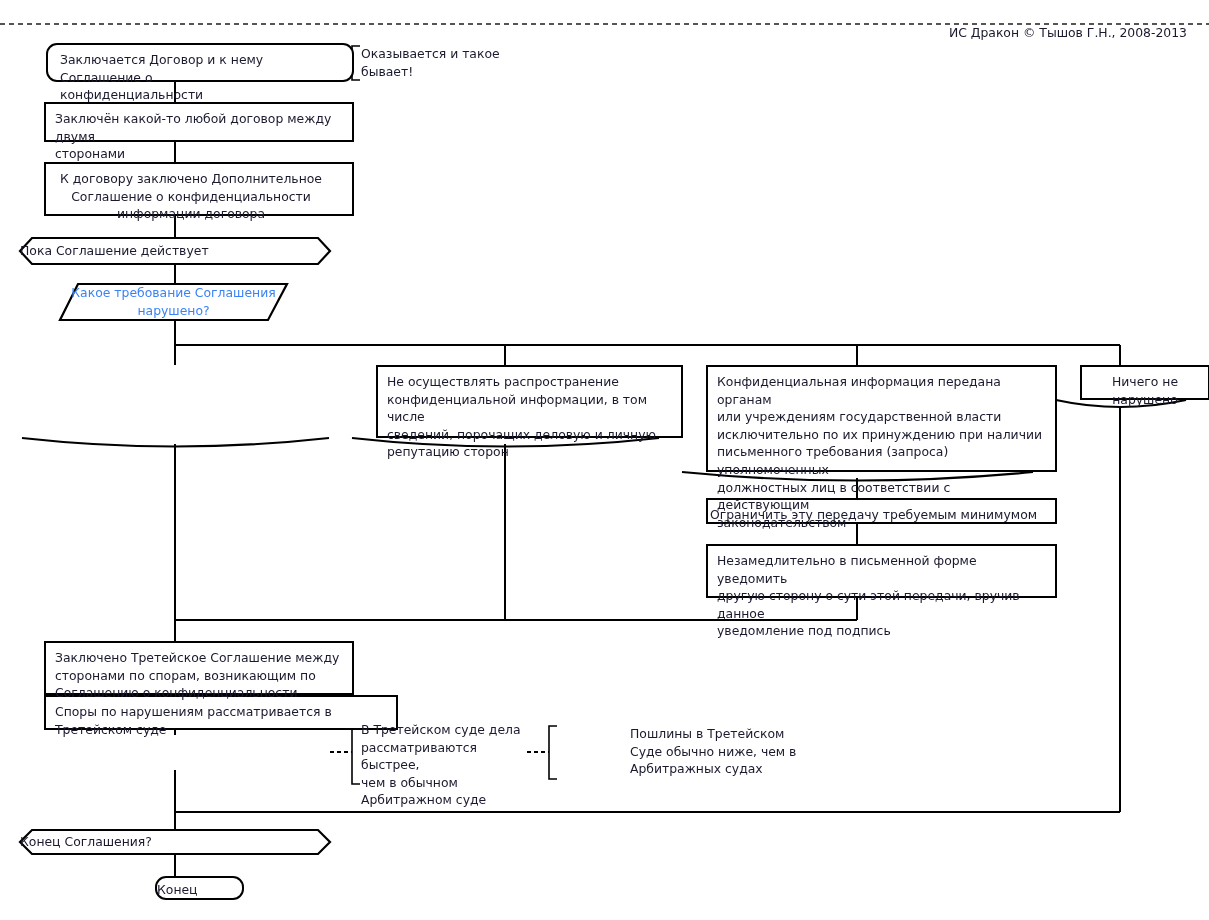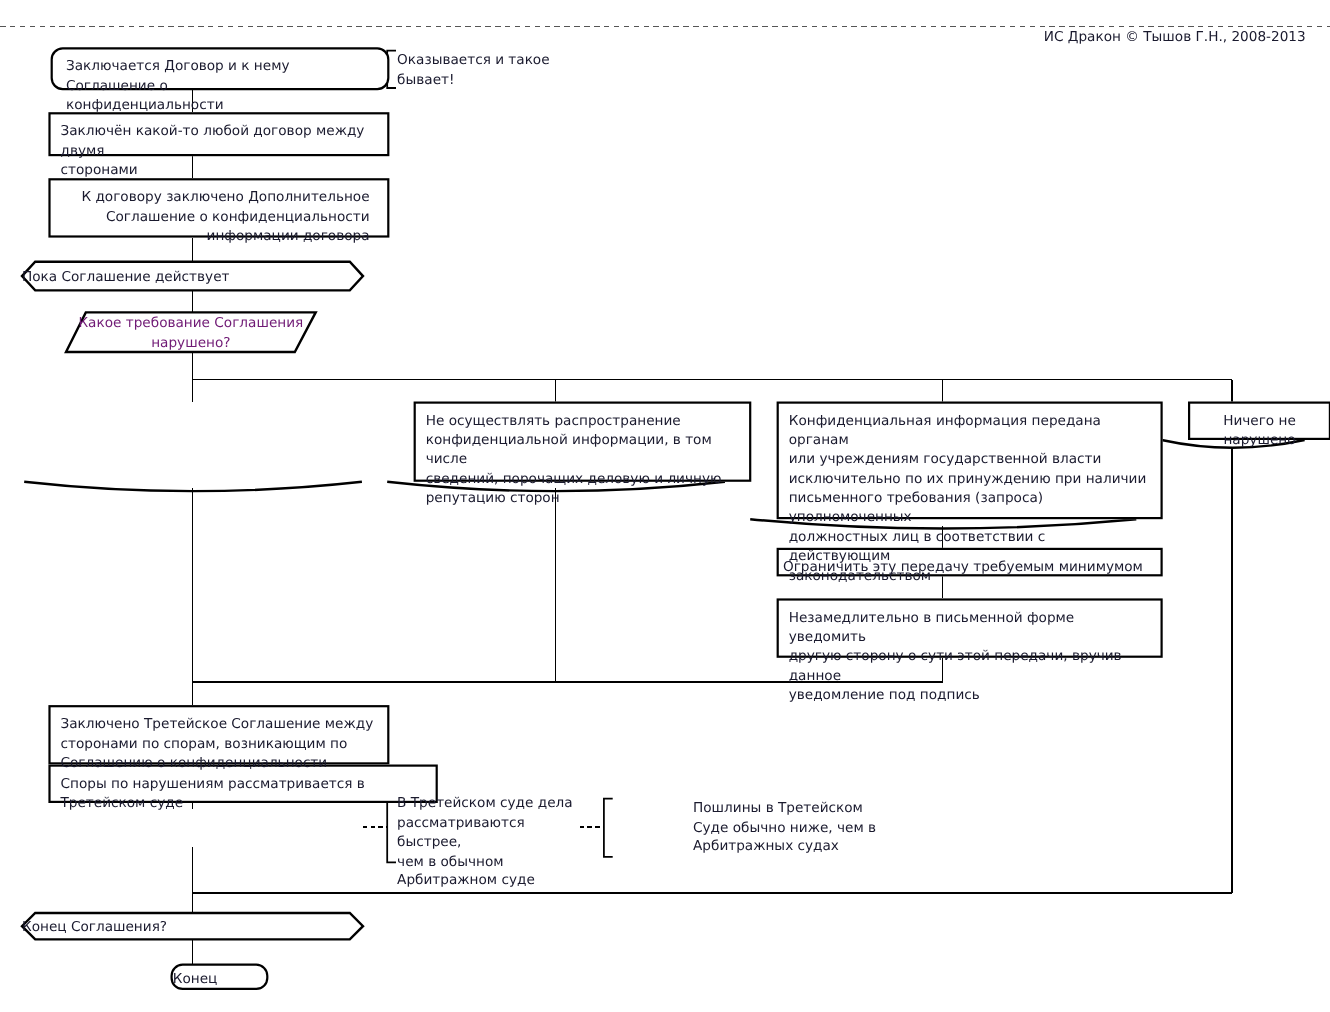--- a/index.html
+++ b/index.html
@@ -14,21 +14,21 @@
   .node{position:absolute;box-sizing:border-box;background:#ffffff;margin-left:24px;}
   .node .txt{
     position:relative;z-index:2;
     font-size:12.4px;line-height:17.6px;color:#1a1a2e;
     white-space:pre-line;
   }
 
   
   .box{border:2.2px solid #000;}
   .box .txt{padding:6px 9px;}
-  .box.center .txt{text-align:right;padding-left:0;padding-right:16px;}
+  .box.center .txt{text-align:center;padding-left:0;padding-right:16px;}
 
   
   .shadowbox{border:2.2px solid #000;}
   .shadowbox .txt{padding:6px 9px;}
   .shadowbox.center .txt{text-align:center;}
 
   
   .term{border:2.4px solid #000;border-radius:11px;}
   .term .txt{padding:6px 12px;}
   .term.center .txt{text-align:left;}
@@ -37,21 +37,21 @@
   .hexnode{position:absolute;}
   .hexnode .txt{
     position:absolute;left:0;right:0;top:50%;transform:translateY(-50%);
     text-align:left;font-size:12.4px;line-height:17.6px;color:#1a1a2e;
   }
 
   
   .para{position:absolute;}
   .para .txt{
     position:absolute;left:0;right:0;top:50%;transform:translateY(-50%);
-    text-align:center;font-size:12.4px;line-height:17.6px;color:#701a75;
+    text-align:center;font-size:12.4px;line-height:17.6px;color:#3b82f6;
   }
 
   
   .comment{position:absolute;}
   .comment .txt{
     position:absolute;left:9px;top:0;
     font-size:12.4px;line-height:17.6px;color:#1a1a2e;white-space:pre-line;
   }
 
   #copyright{

